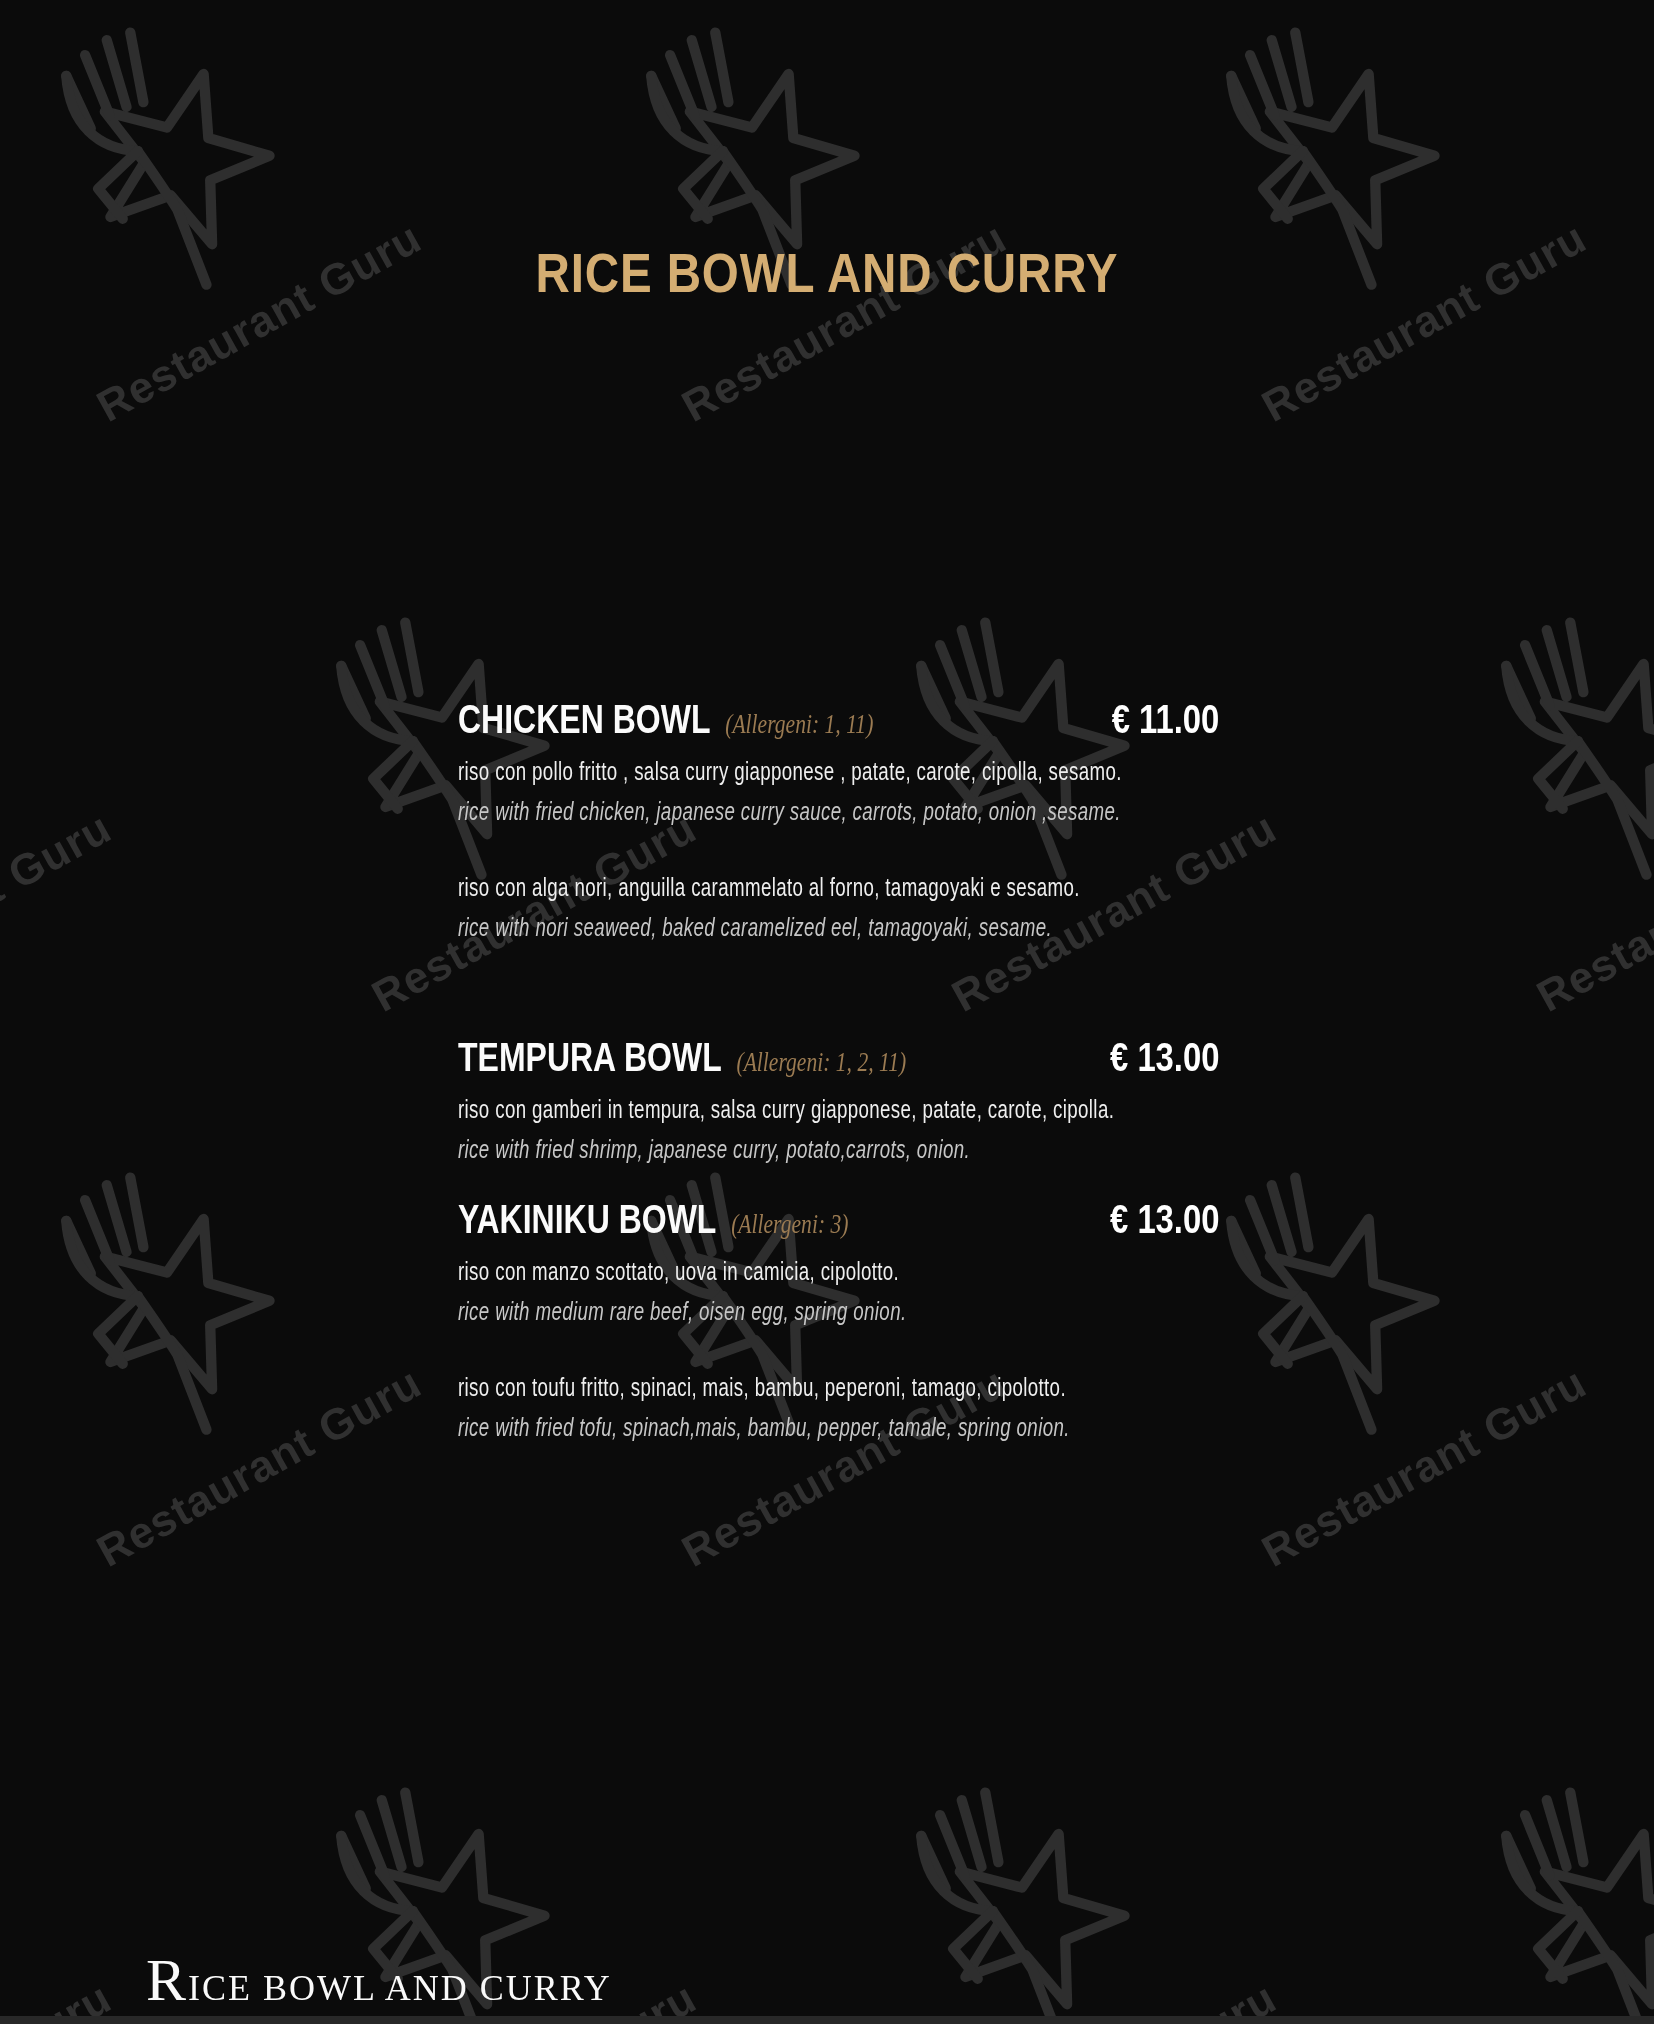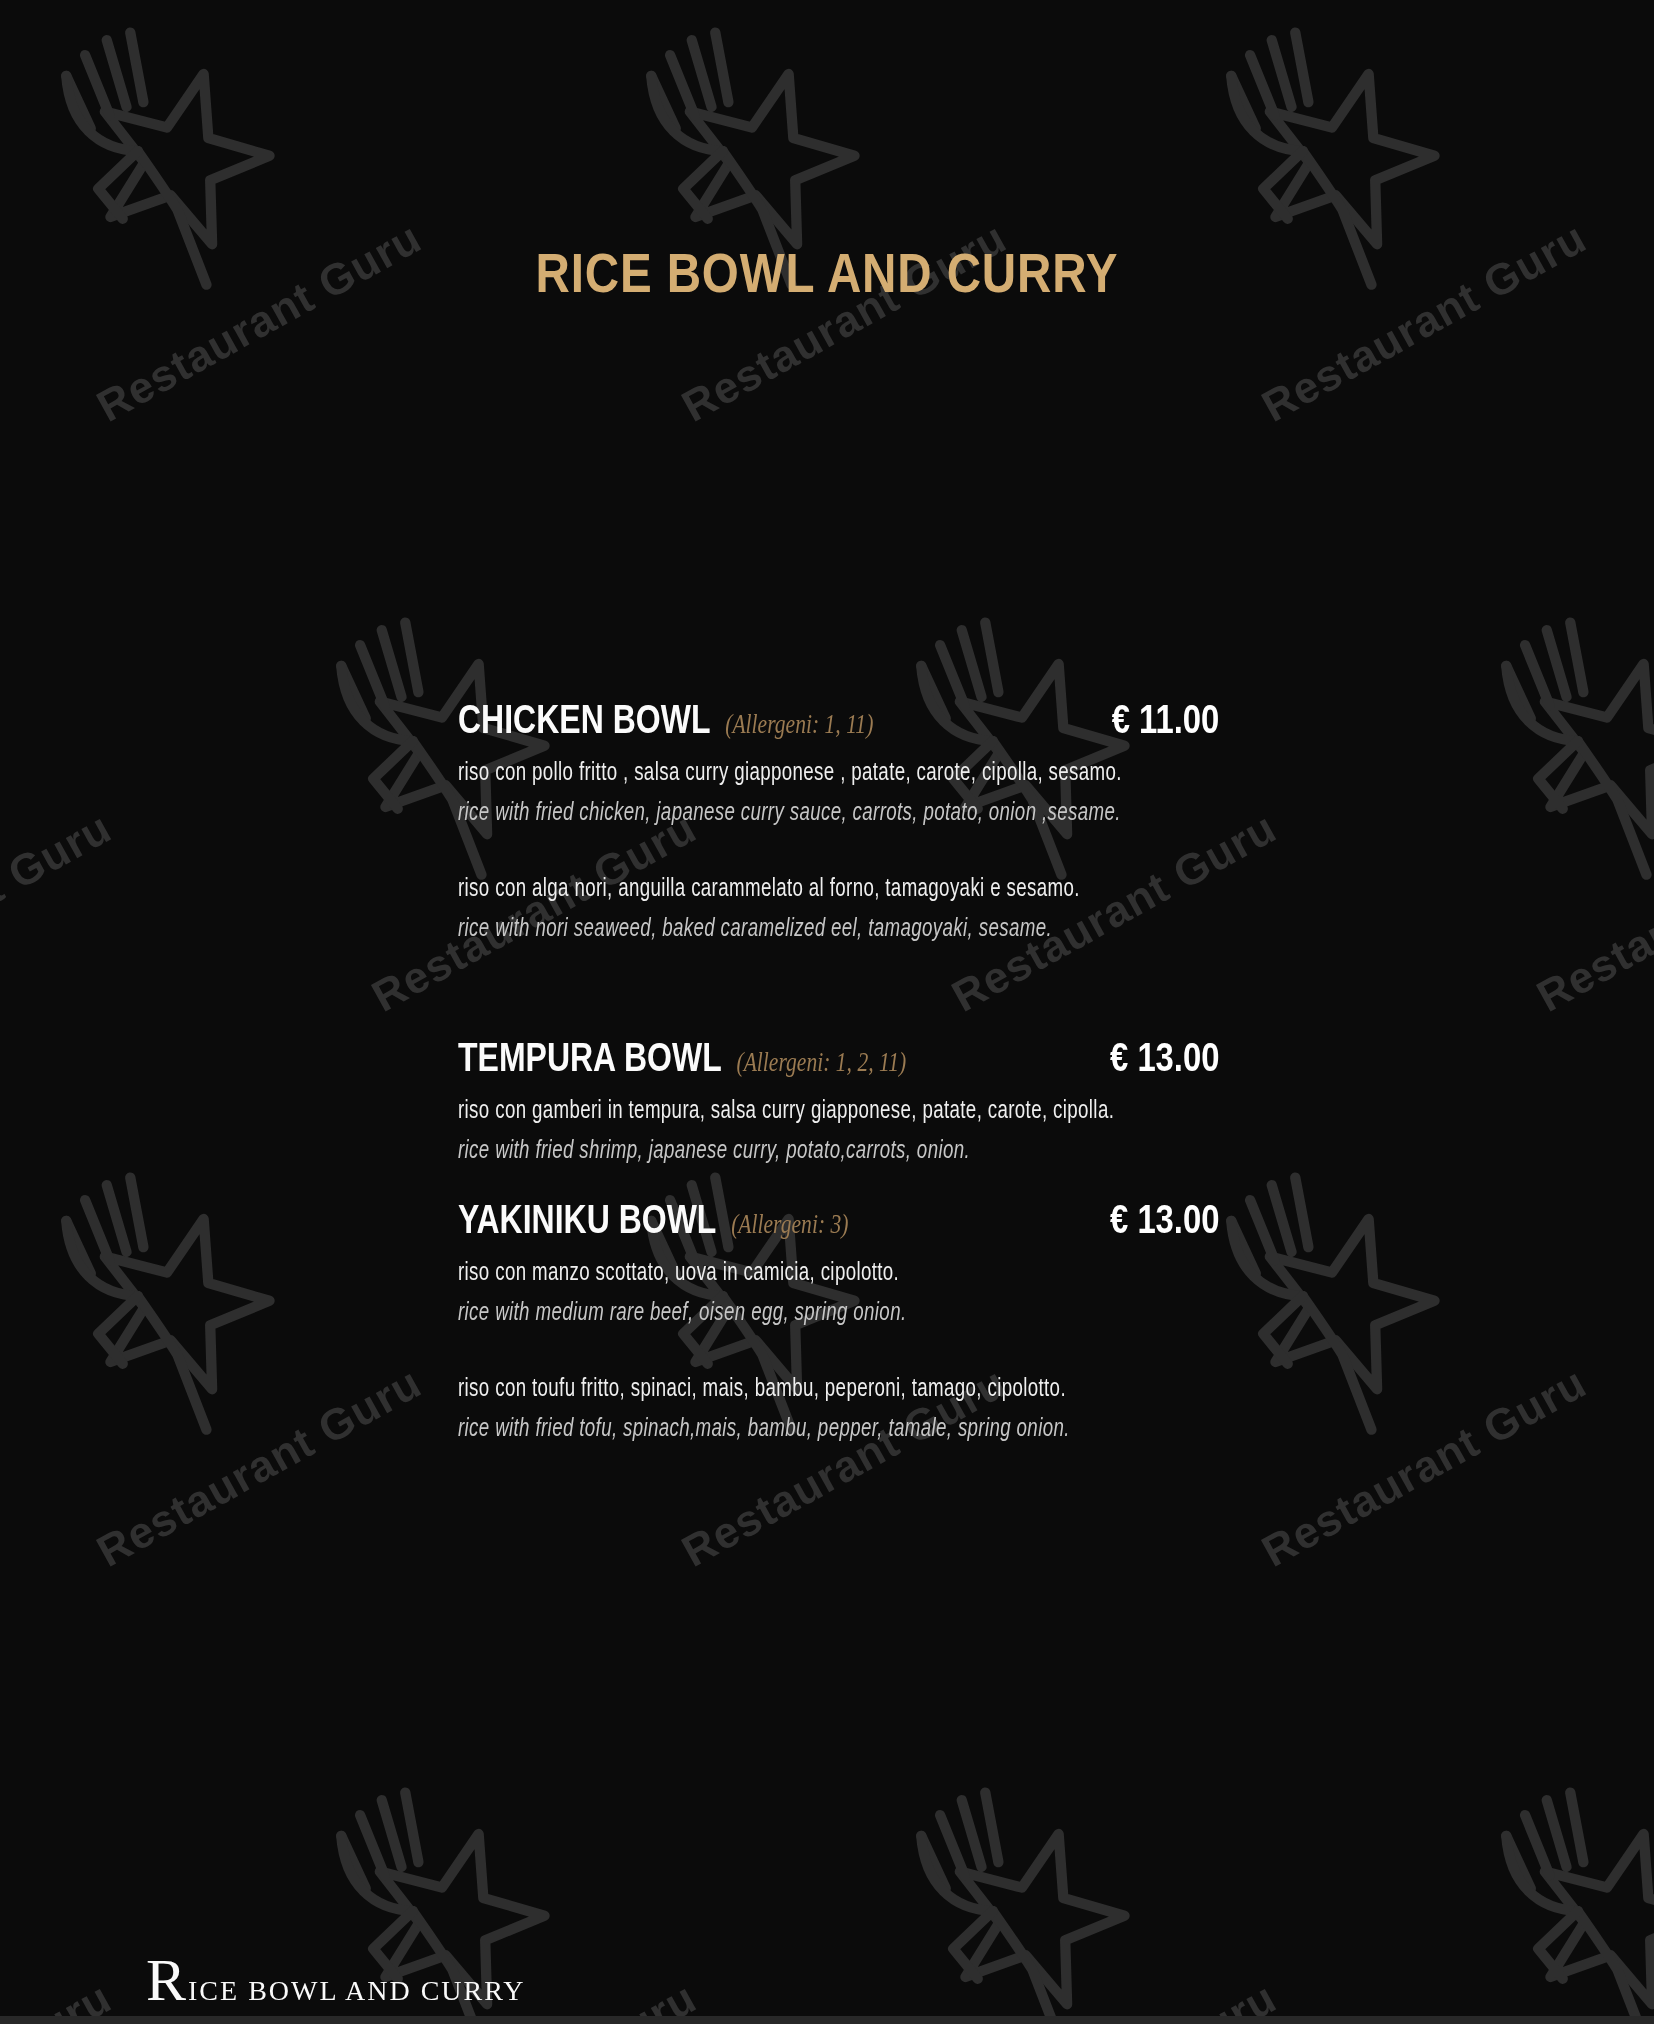--- a/index.html
+++ b/index.html
@@ -42,21 +42,21 @@
   .desc-en{
     margin-top:9px;font-size:26px;font-style:italic;color:#c7c7c7;white-space:nowrap;
     transform:scaleX(0.72);transform-origin:left top;letter-spacing:0.5px;
   }
   .leaf{position:absolute;left:-64px;top:4px;width:46px;height:42px;}
   .footer-title{
     position:absolute;left:146px;top:1946px;color:#fafafa;
     font-family:"Liberation Serif",serif;letter-spacing:2px;white-space:nowrap;
   }
   .footer-title .big{font-size:60px;}
-  .footer-title .rest{font-size:28px;}
+  .footer-title .rest{font-size:36px;}
   .bottom-strip{position:absolute;left:0;bottom:0;width:100%;height:8px;background:#282828;z-index:3;}
 </style>
 </head>
 <body>
 
 <svg width="0" height="0" style="position:absolute" aria-hidden="true">
   <symbol id="wm-logo-symbol" viewBox="0 0 240 320">
     <g fill="none" stroke="currentColor" stroke-width="11" stroke-linecap="round" stroke-linejoin="round">
       <path d="M160,68 L165,136 L230,155 L167,181 L169,249 L125,197 L61,220 L97,162 L55,108 L121,125 Z"></path>
       <path d="M14,70 L40,126"></path>

